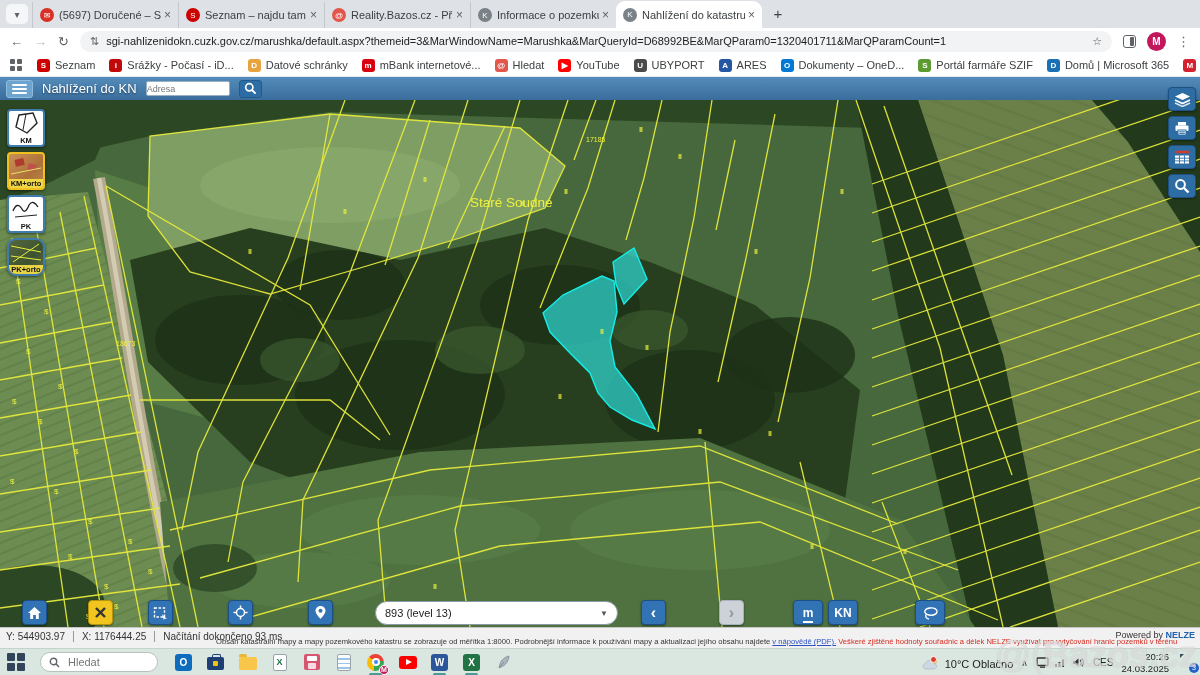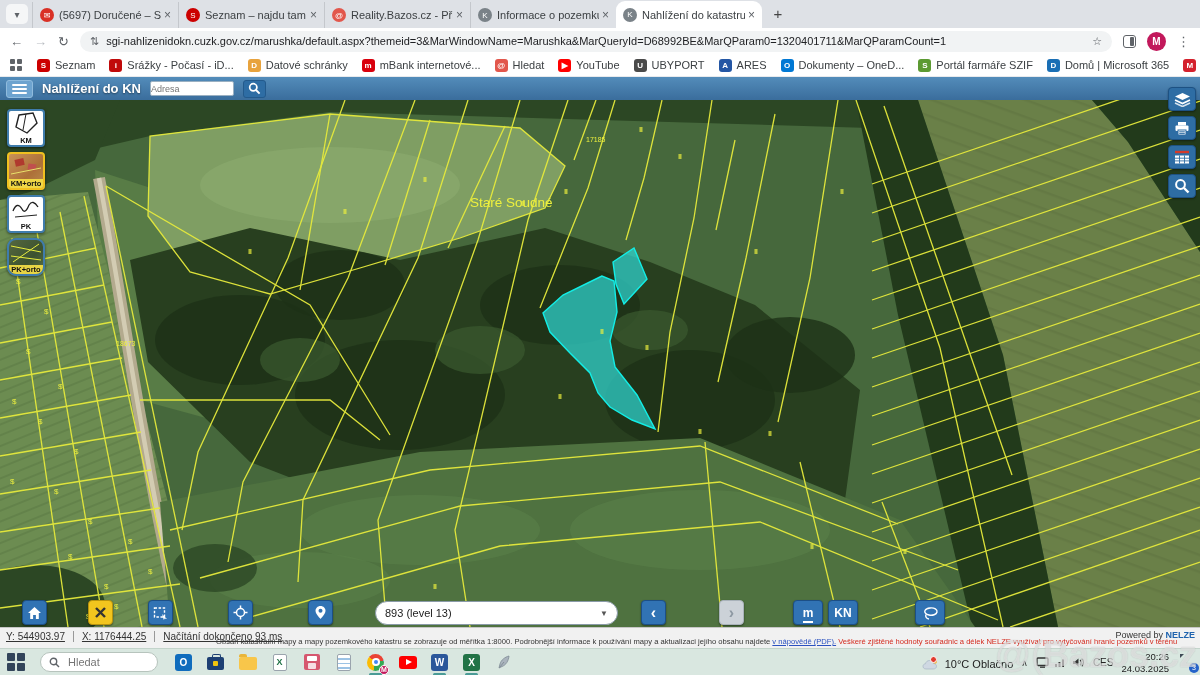--- a/index.html
+++ b/index.html
@@ -44,21 +44,21 @@
   .bm{display:flex;align-items:center;gap:5px;padding:0 7px;white-space:nowrap;flex:none;}
   .bm .ic{width:13px;height:13px;border-radius:3px;color:#fff;font-size:8px;font-weight:bold;
     display:flex;align-items:center;justify-content:center;flex:none;}
 
   
   .appheader{height:23px;background:linear-gradient(#538cba,#3a6d9c);display:flex;align-items:center;
     gap:9px;padding:0 6px;position:relative;z-index:3;}
   .burger{width:27px;height:18px;background:#6da3cf;border:1px solid #8fbbdd;border-radius:3px;
     display:flex;flex-direction:column;justify-content:center;gap:2px;padding:0 5px;}
   .burger i{height:2px;background:#fff;border-radius:1px;}
-  .apptitle{color:#fff;font-weight:bold;font-size:13px;text-shadow:0 1px 2px rgba(0,0,0,.45);}
+  .apptitle{color:#fff;font-weight:normal;font-size:13px;text-shadow:0 1px 2px rgba(0,0,0,.45);}
   .addr-input{width:84px;height:15px;font-size:9px;padding:1px 0;border:1px solid #9ab0c2;border-radius:2px;
     font-family:"Liberation Sans",sans-serif;color:#333;}
   .hsearch-btn{width:23px;height:18px;background:#2e6da4;border:1px solid #235a8c;border-radius:3px;
     display:flex;align-items:center;justify-content:center;}
 
   
   .map-area{position:relative;height:527px;background:#46683c;overflow:hidden;}
   .map-area > svg{position:absolute;left:0;top:0;}
 
   .layerbtns{position:absolute;left:7px;top:9px;display:flex;flex-direction:column;gap:5px;z-index:4;}
@@ -84,21 +84,21 @@
   .zoomsel{position:absolute;left:375px;top:1px;width:243px;height:24px;background:#fff;border:1px solid #8a9aa8;
     border-radius:12px;font-size:11px;color:#222;display:flex;align-items:center;padding:0 9px;gap:8px;}
   .zoomsel .zv{flex:1;}
   .zoomsel .caret{font-size:8px;color:#555;}
   .mlabel{font-weight:bold;font-size:12px;}
   .mlabel u{text-decoration:none;border-bottom:2px solid #fff;padding-bottom:1px;}
 
   
   .statusbar{height:21px;background:#f1f1f1;border-top:1px solid #c6c6c6;position:relative;font-size:10px;color:#333;}
   .coords{position:absolute;left:6px;top:3px;display:flex;}
-  .coords span{padding:0 8px;border-right:1px solid #999;text-decoration:underline;}
+  .coords span{padding:0 8px;border-right:1px solid #999;}
   .coords span:first-child{padding-left:0;}
   .coords span:last-child{border-right:none;}
   .disclaimer{position:absolute;left:216px;top:9px;font-size:7.6px;color:#333;white-space:nowrap;}
   .disclaimer .link{color:#2b52c0;text-decoration:underline;}
   .disclaimer .warn{color:#d42a1e;}
   .powered{position:absolute;right:5px;top:2px;font-size:9px;color:#333;}
   .powered b{color:#1f63ae;}
 
   
   .taskbar{height:27px;background:#d9e7e0;display:flex;align-items:center;padding:0 6px;position:relative;border-top:1px solid #c3d4cb;}

